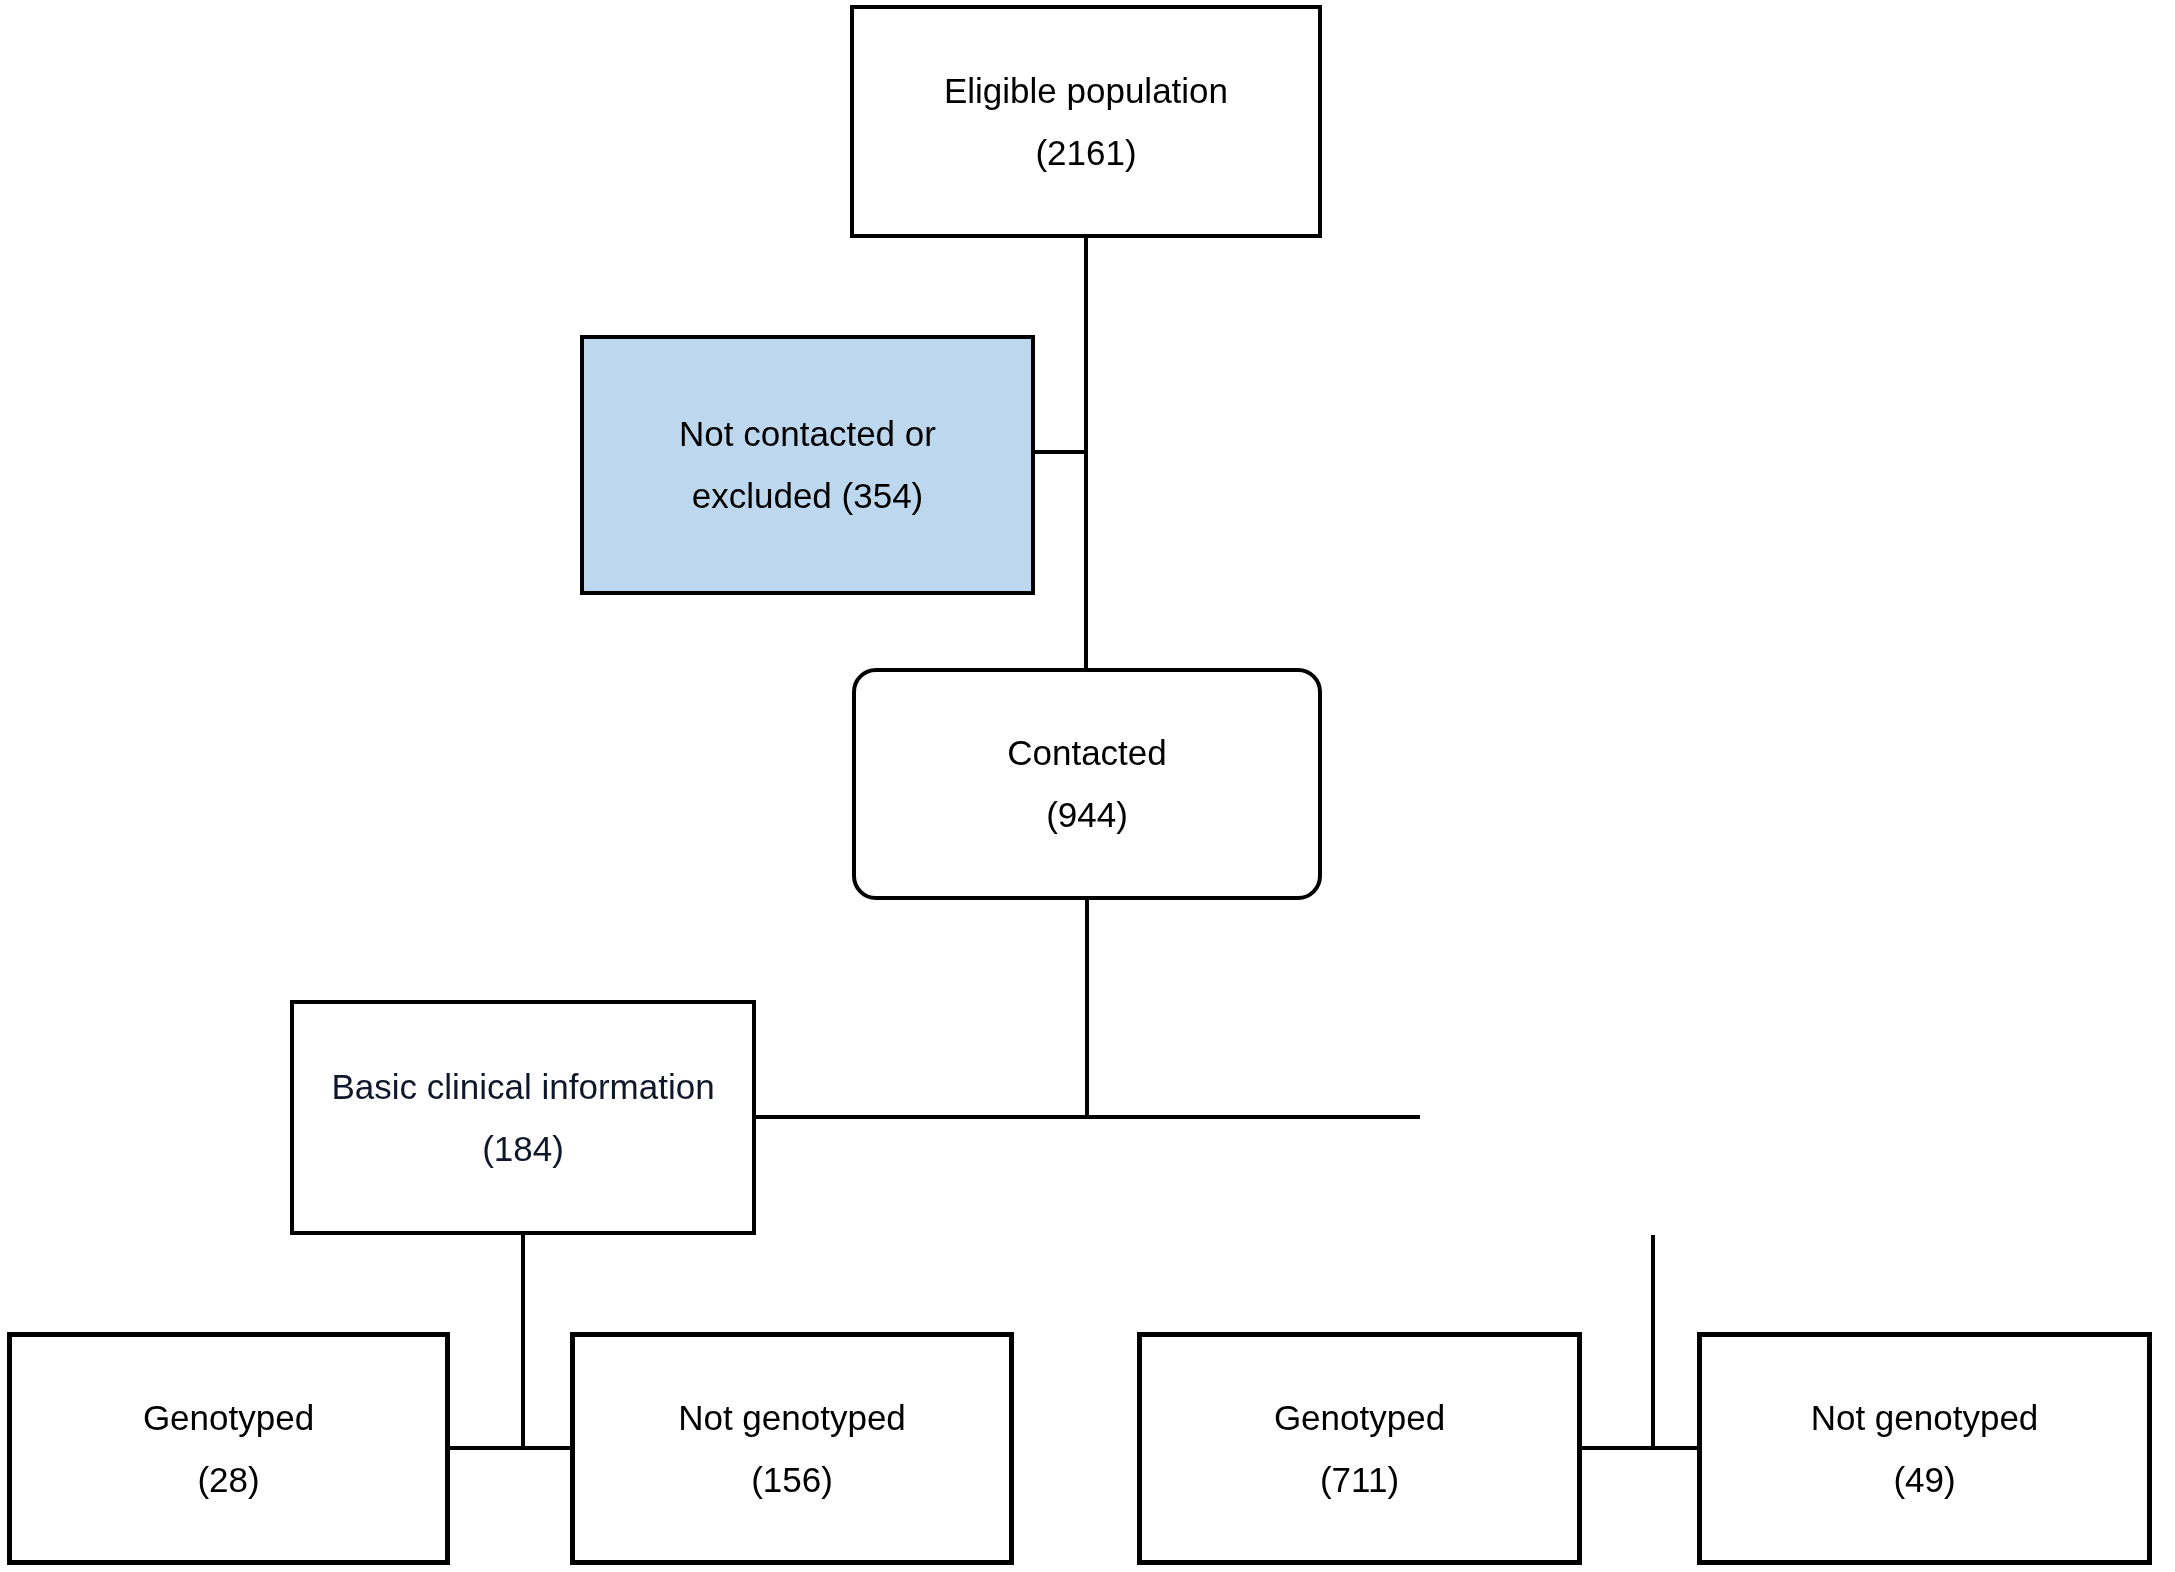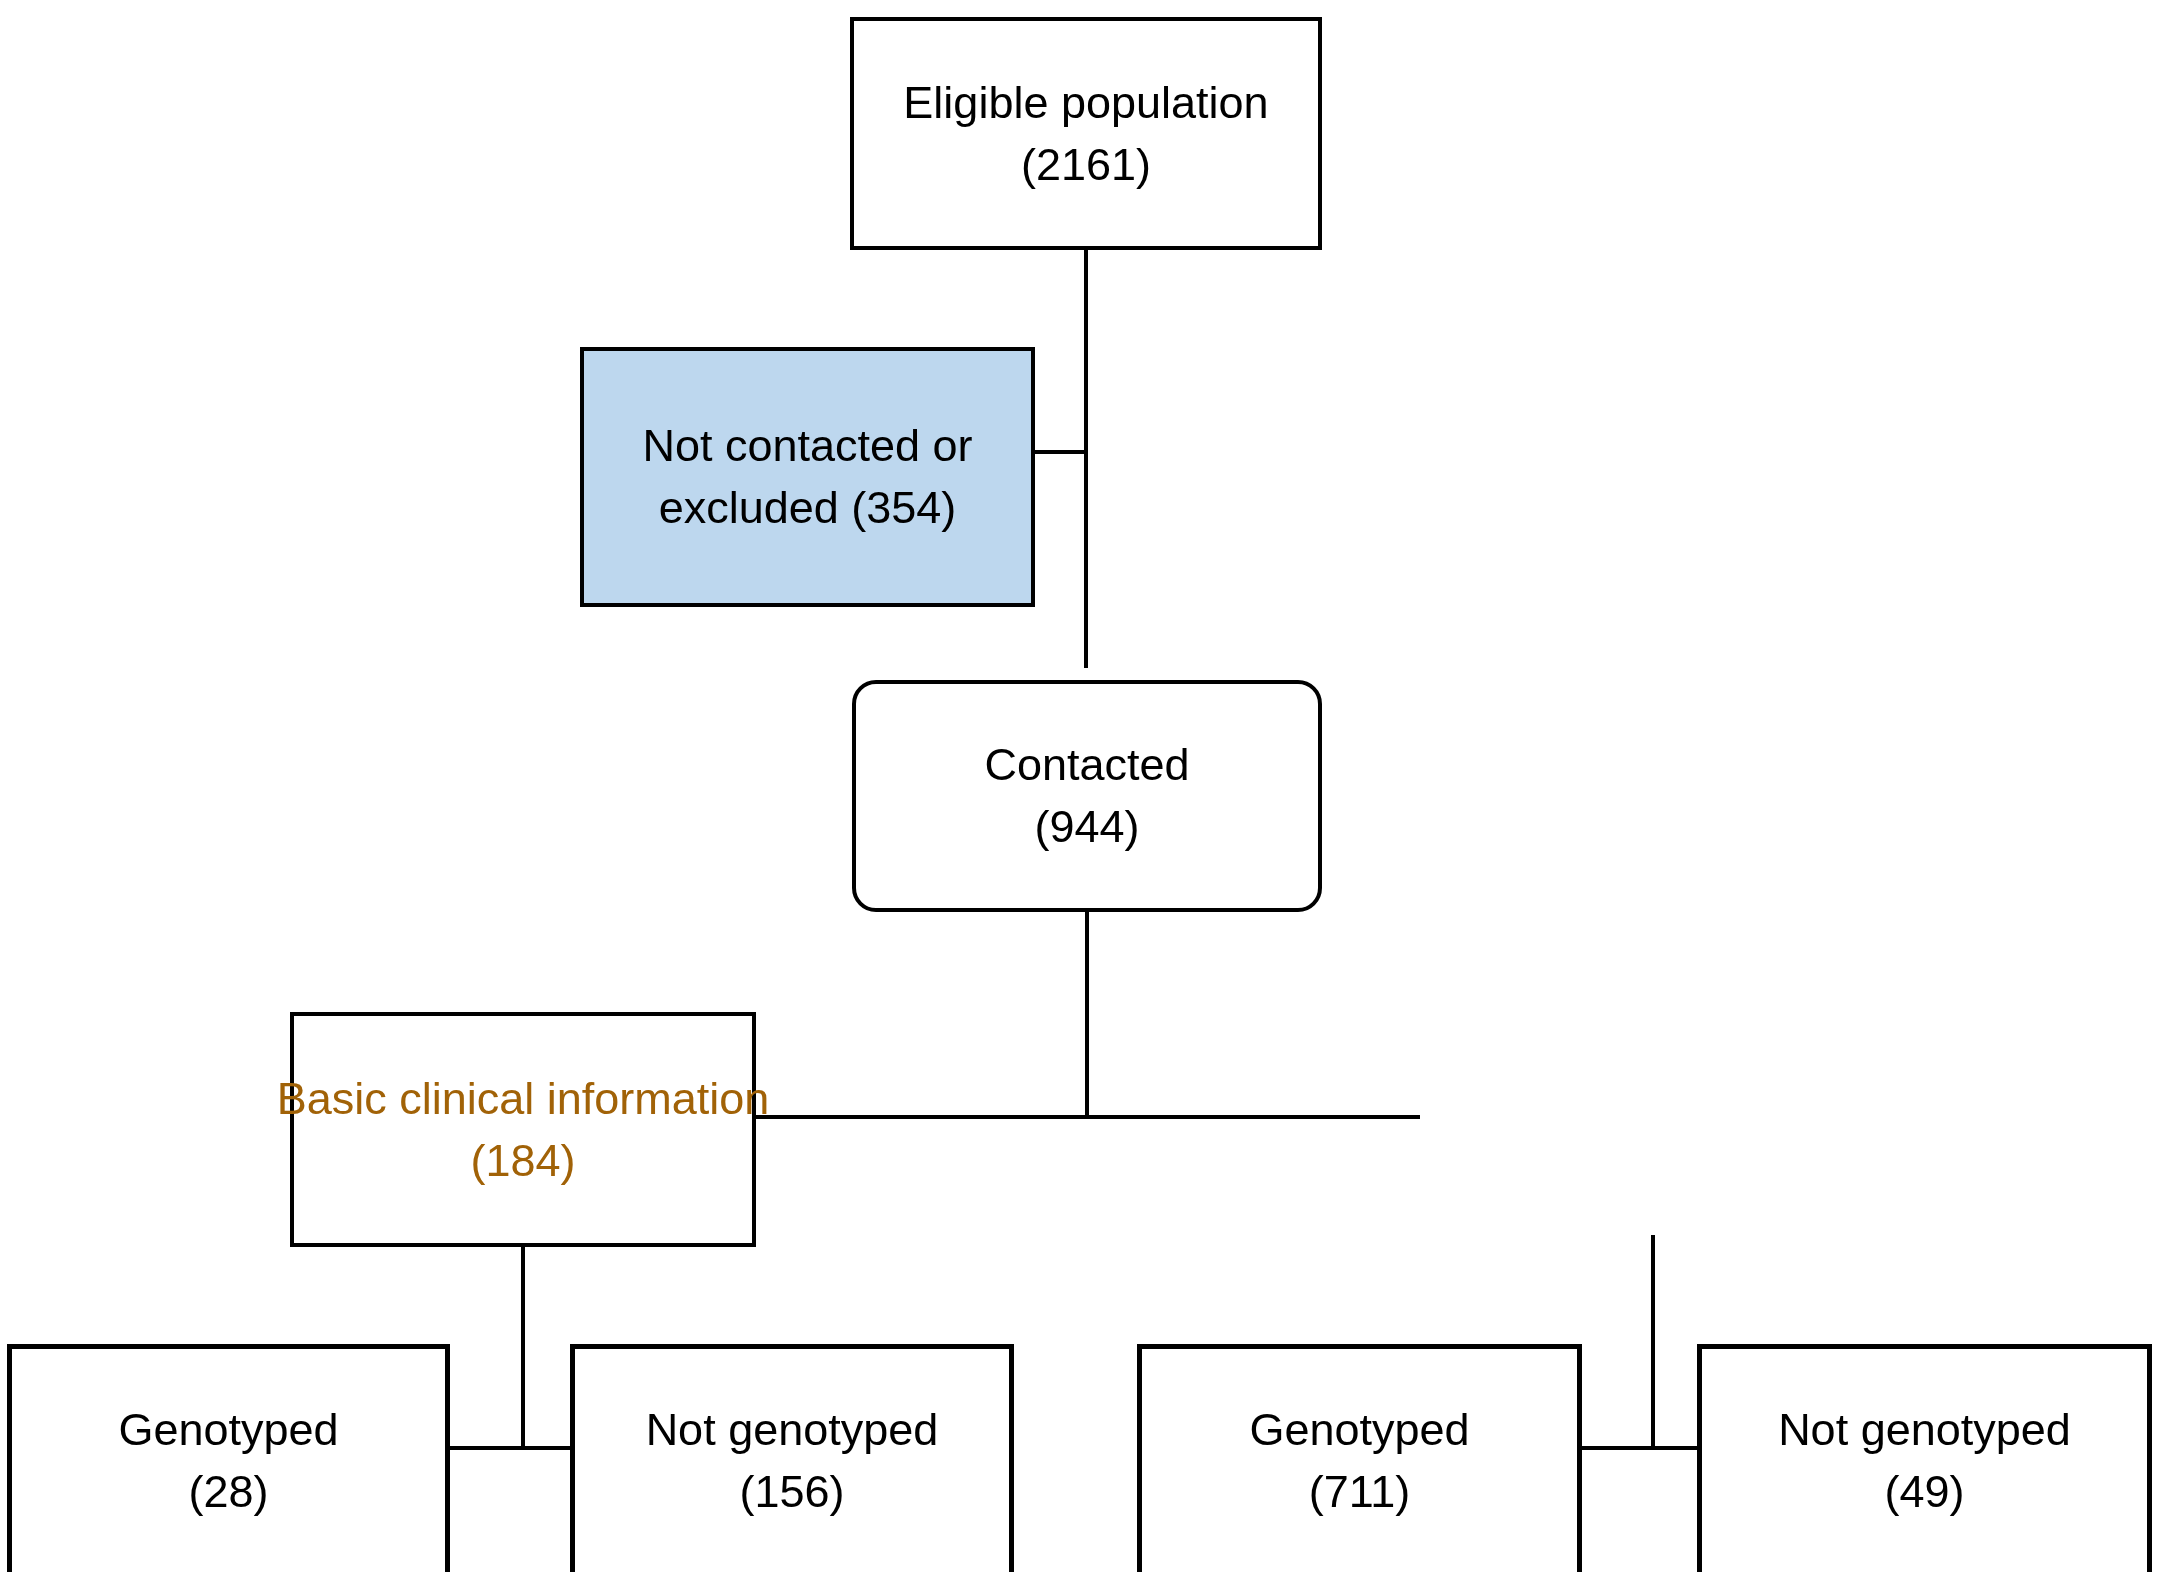--- a/index.html
+++ b/index.html
@@ -15,23 +15,22 @@
   .node{
     position:absolute;
     display:flex;
     flex-direction:column;
     justify-content:center;
     align-items:center;
     text-align:center;
     box-sizing:border-box;
     border:4px solid #000000;
     background:#ffffff;
-    font-size:45px;
+    font-size:35px;
     line-height:62px;
-    margin-top:12px;
   }
   .node .line{display:block;white-space:nowrap;}
   .node.highlight{background:#bdd7ee;}
   .node.thick{border-width:5px;}
   .edge{position:absolute;background:#000000;}
 
   
   #box-eligible   {left:850px;  top:5px;    width:472px; height:233px;}
   #box-excluded   {left:580px;  top:335px;  width:455px; height:260px;}
   #box-contacted  {left:852px;  top:668px;  width:470px; height:232px;}
@@ -74,21 +73,21 @@
   <div class="node highlight" id="box-excluded" style="border-color: rgb(0, 0, 0); background: rgb(189, 215, 238); color: rgb(0, 0, 0);">
     <span class="line">Not contacted or</span>
     <span class="line">excluded (354)</span>
   </div>
 
   <div class="node" id="box-contacted" style="border-color: rgb(0, 0, 0); background: rgb(255, 255, 255); color: rgb(0, 0, 0); border-radius: 24px;">
     <span class="line">Contacted</span>
     <span class="line">(944)</span>
   </div>
 
-  <div class="node" id="box-basic" style="border-color: rgb(0, 0, 0); background: rgb(255, 255, 255); color: #a16207;">
+  <div class="node" id="box-basic" style="border-color: rgb(0, 0, 0); background: rgb(255, 255, 255); color: #0f172a;">
     <span class="line">Basic clinical information</span>
     <span class="line">(184)</span>
   </div>
 
 
   <div class="node thick" id="box-gen28" style="border-color: rgb(0, 0, 0); background: rgb(255, 255, 255); color: rgb(0, 0, 0);">
     <span class="line">Genotyped</span>
     <span class="line">(28)</span>
   </div>
 

